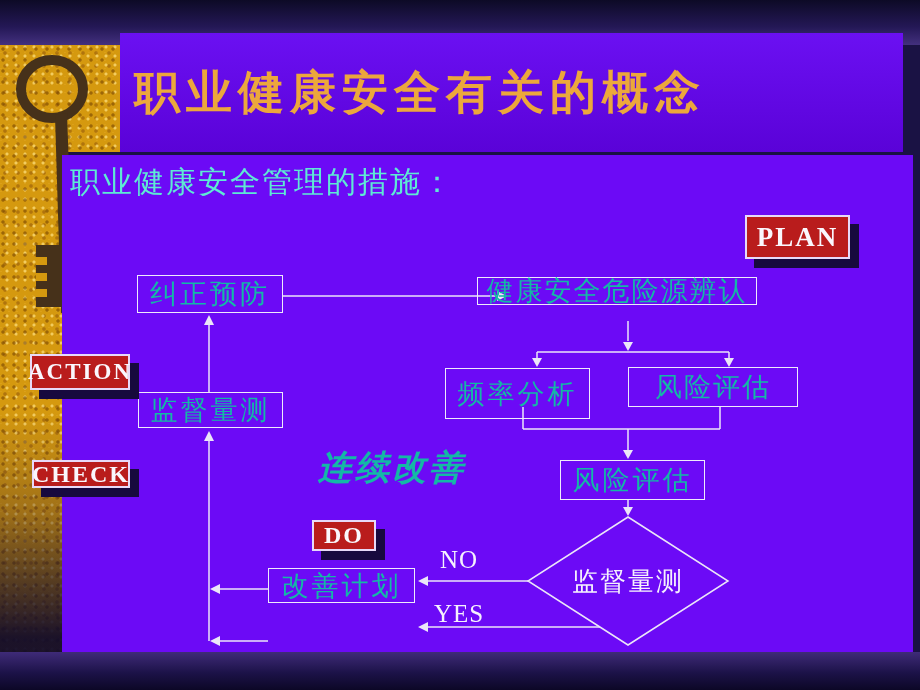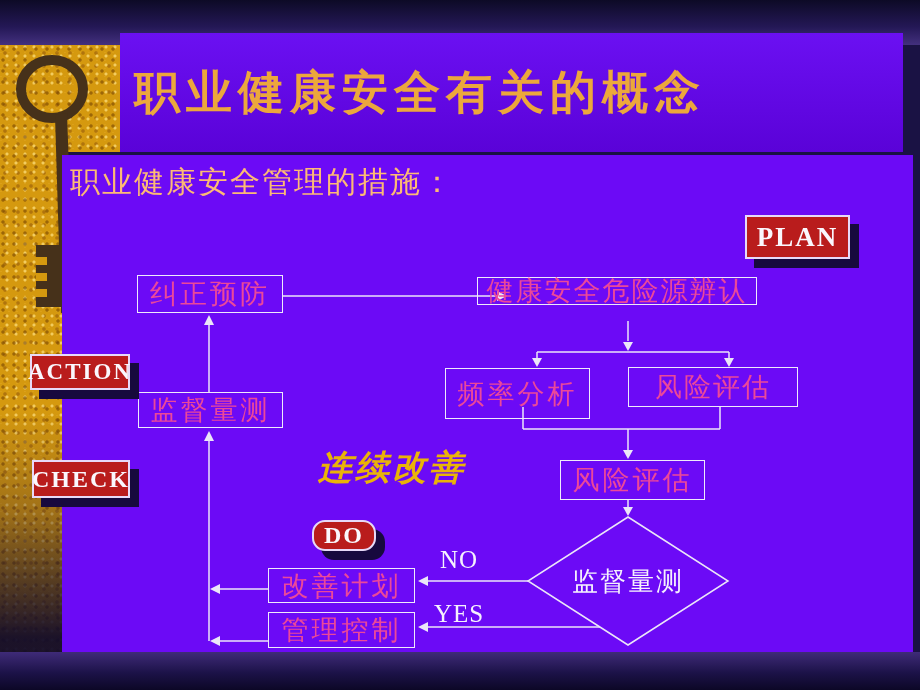--- a/index.html
+++ b/index.html
@@ -29,53 +29,53 @@
   .gold-strip::after { content:""; position:absolute; inset:0;
     background:linear-gradient(180deg, rgba(24,16,60,0) 52%, rgba(60,36,40,.35) 72%, rgba(16,10,42,.94) 97%); }
   .key-svg { position:absolute; left:0; top:45px; width:120px; height:285px; }
   
   .title-bar { position:absolute; left:120px; top:33px; width:783px; height:119px;
     background:linear-gradient(180deg,#6b10f2,#5a02d8);
     display:flex; align-items:center; padding-left:14px; }
   .title-text { font-size:46px; font-weight:bold; color:#eca73c; letter-spacing:6px; white-space:nowrap; }
   
   .content-bg { position:absolute; left:62px; top:155px; width:851px; height:497px; background:#6c0af6; }
-  .subtitle { position:absolute; left:70px; top:162px; font-size:30px; color:#fdba74; letter-spacing:2px; }
+  .subtitle { position:absolute; left:70px; top:162px; font-size:30px; color:#5eead4; letter-spacing:2px; }
   
   .connector-svg { position:absolute; left:0; top:0; width:920px; height:690px; pointer-events:none; }
   .connector-svg path, .connector-svg polygon.diamond { stroke:#ebe6f8; stroke-width:1.5; fill:none; }
   .connector-svg polygon.ah { fill:#ebe6f8; stroke:none; }
   
-  .node { position:absolute; border:1px solid #efeafb; color:#ec4899; background:transparent;
+  .node { position:absolute; border:1px solid #efeafb; color:#14b8a6; background:transparent;
     display:flex; align-items:center; justify-content:center; font-size:27px; letter-spacing:3px; white-space:nowrap; }
   .n-corrective { left:137px; top:275px; width:146px; height:38px; }
   .n-hazard     { left:477px; top:277px; width:280px; height:28px; letter-spacing:2px; }
   .n-frequency  { left:445px; top:368px; width:145px; height:51px; }
   .n-severity   { left:628px; top:367px; width:170px; height:40px; letter-spacing:2px; }
   .n-risk       { left:560px; top:460px; width:145px; height:40px; }
   .n-improve    { left:268px; top:568px; width:147px; height:35px; }
   .n-control    { left:268px; top:612px; width:147px; height:36px; }
   .n-monitor    { left:138px; top:392px; width:145px; height:36px;justify-content:center; }
   .diamond-label { position:absolute; left:533px; top:564px; width:190px; height:34px;
     display:flex; align-items:center; justify-content:center;
     font-size:26px; letter-spacing:2px; color:#f5f1fd; white-space:nowrap; }
   
   .pdca { position:absolute; background:#b91c1c; border:2px solid #e7d9f8; color:#faf7fd;
     font-weight:bold; display:flex; align-items:center; justify-content:center;
     box-shadow:9px 9px 0 #17093e; letter-spacing:2px; white-space:nowrap; }
   .p-plan   { left:745px; top:215px; width:105px; height:44px; font-size:27px; }
   .p-action { left:30px;  top:354px; width:100px; height:36px; font-size:23px; }
-  .p-check  { left:32px;  top:460px; width:98px;  height:38px; font-size:24px; }
-  .p-do     { left:312px; top:520px; width:64px;  height:31px; font-size:24px;border-radius:13px; }
+  .p-check  { left:32px;  top:460px; width:98px;  height:28px; font-size:24px; }
+  .p-do     { left:312px; top:520px; width:64px;  height:31px; font-size:24px; }
   
   .dec-label { position:absolute; color:#f5f1fd; font-size:25px; letter-spacing:1px; }
   .l-no  { left:440px; top:546px; }
   .l-yes { left:434px; top:600px; }
   .continuous { position:absolute; left:318px; top:445px; font-size:34px; font-weight:bold; font-style:italic;
-    color:#eab308; letter-spacing:3px; font-family:"Liberation Sans","DejaVu Sans",sans-serif; white-space:nowrap; }
+    color:#14b8a6; letter-spacing:3px; font-family:"Liberation Sans","DejaVu Sans",sans-serif; white-space:nowrap; }
 </style>
 </head>
 <body>
 
 <div class="slide">
 
   <div class="top-band"></div>
   <div class="bottom-band"></div>
 
   <div class="gold-photo gold-texture"></div>
@@ -162,23 +162,20 @@
   </div>
   <div class="node n-risk">
     <span>风险评估</span>
   </div>
   <div class="diamond-label">
     <span>监督量测</span>
   </div>
   <div class="node n-improve">
     <span>改善计划</span>
   </div>
-  <div class="node n-control">
-    <span>管理控制</span>
-  </div>
   <div class="node n-monitor">
     <span>监督量测</span>
   </div>
 
   <div class="pdca p-plan">
     <span>PLAN</span>
   </div>
   <div class="pdca p-do">
     <span>DO</span>
   </div>

